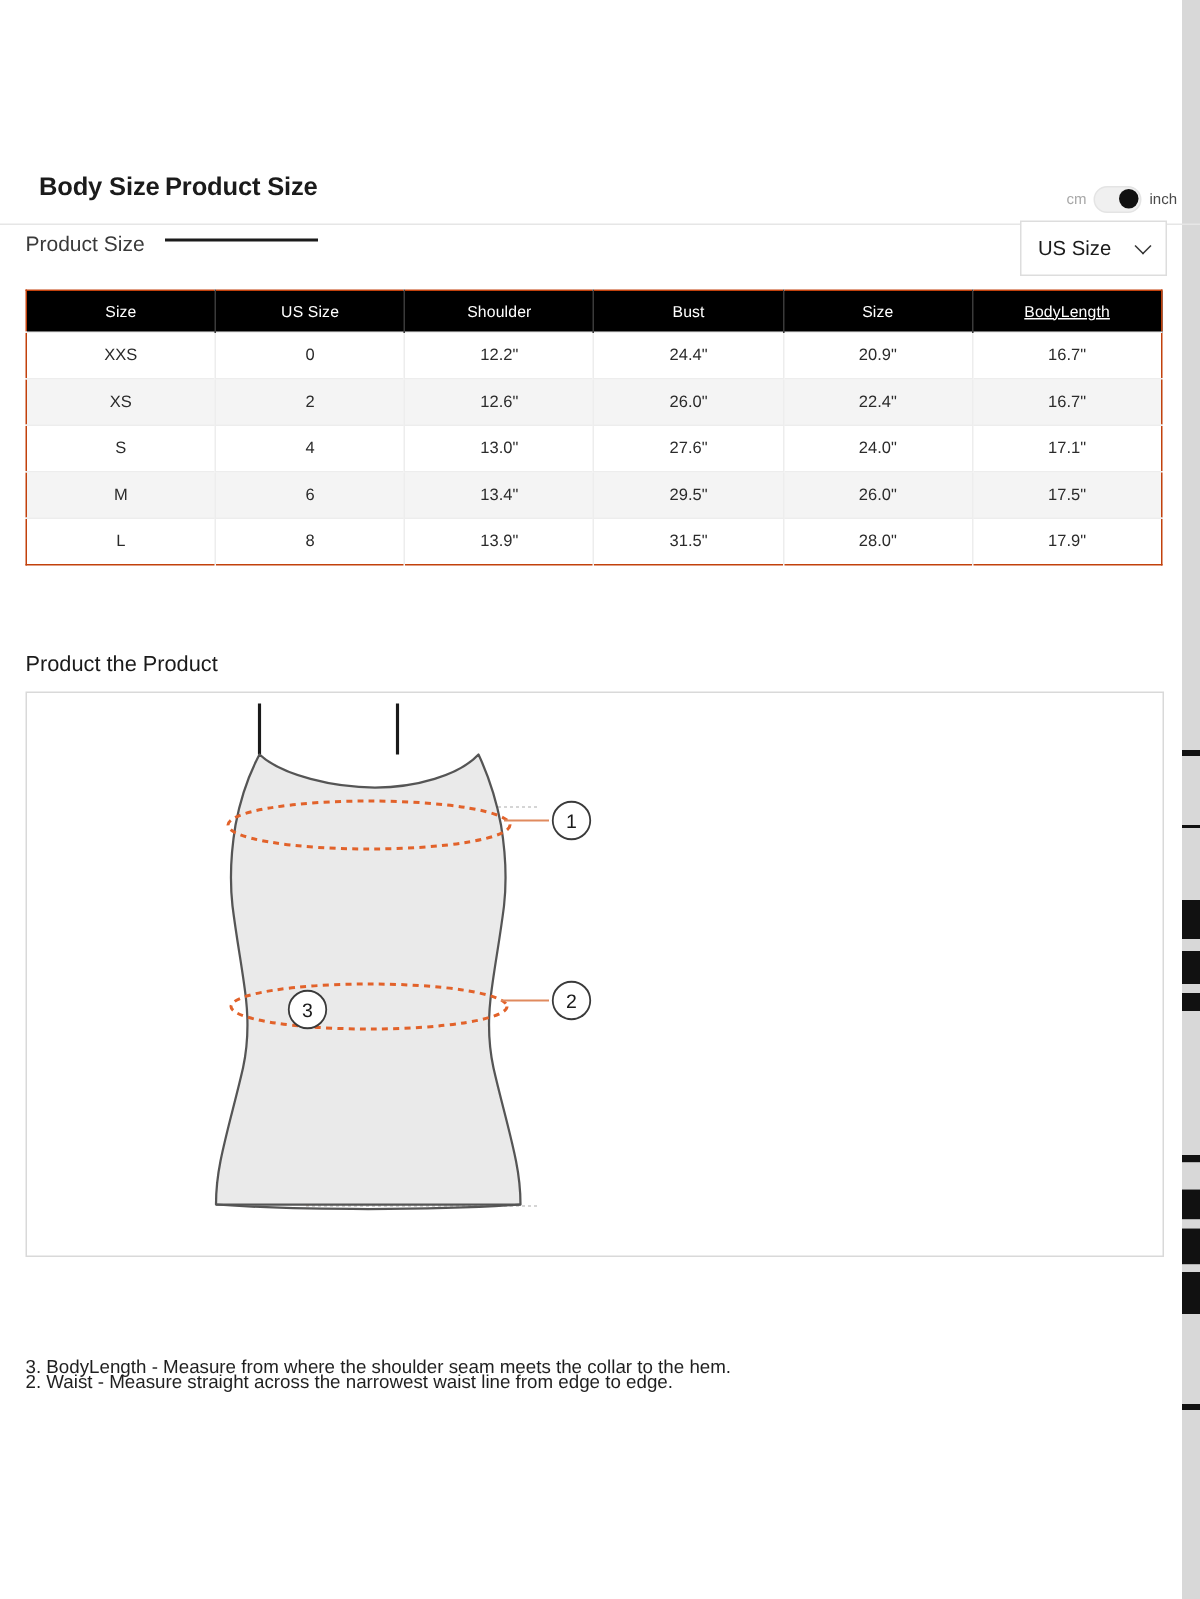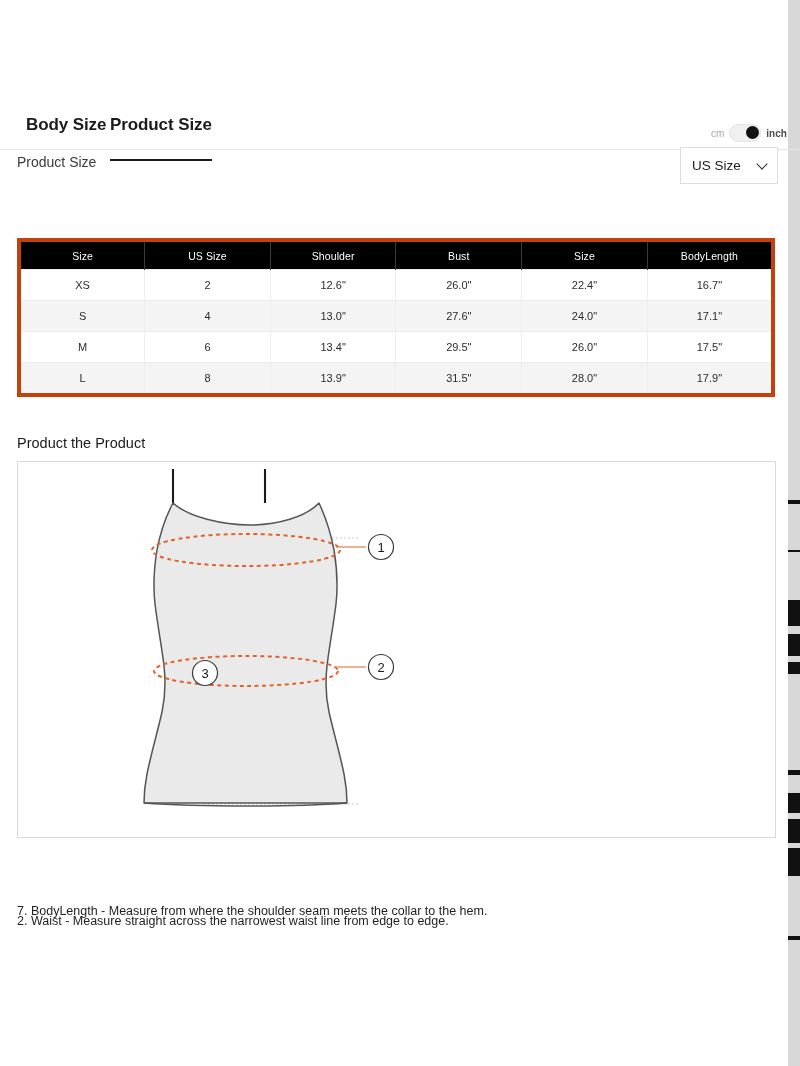--- a/index.html
+++ b/index.html
@@ -91,21 +91,20 @@
     align-items: center;
     gap: 5px;
   }
   #unit-cm {
     font-size: 10px;
     color: #a8a8a8;
   }
   #unit-inch {
     font-size: 10px;
     color: #4a4a4a;
-    font-weight: bold;
   }
   #toggle-track {
     position: relative;
     width: 30px; height: 16px;
     border-radius: 9px;
     background: #f0f0f0;
     border: 1px solid #e4e4e4;
     cursor: pointer;
   }
   #toggle-knob {
@@ -154,35 +153,34 @@
     border-bottom: 1.6px solid #333333;
     transform: rotate(45deg);
   }
 
   
   #size-table {
     position: absolute;
     top: 193px; left: 17px;
     width: 758px;
     border-collapse: collapse;
-    border: 4px solid #c2410c;
+    border: 1px solid #c2410c;
     table-layout: fixed;
-    margin-top: 45px;
   }
   #size-table th {
     background: #000000;
     color: #ffffff;
     font-size: 10.5px;
     font-weight: normal;
     height: 25px;
     text-align: center;
     border-right: 1px solid #3a3a3a;
     letter-spacing: 0.1px;
   }
-  #size-table th:last-child { border-right: none; }
+  #size-table th:last-child { border-right: none; text-decoration: underline; }
   #size-table td {
     font-size: 11px;
     color: #2b2b2b;
     height: 28px;
     text-align: center;
     border-right: 1px solid #ededed;
     border-top: 1px solid #ededed;
   }
   #size-table td:last-child { border-right: none; }
   #size-table tbody tr:nth-child(even) td { background: #f4f4f4; }
@@ -288,20 +286,28 @@
           <th>Size</th>
           <th>US Size</th>
           <th>Shoulder</th>
           <th>Bust</th>
           <th>Size</th>
           <th>BodyLength</th>
         </tr>
     </thead>
     <tbody id="tbody">
         <tr>
+          <td>XXS</td>
+          <td>0</td>
+          <td>12.2"</td>
+          <td>24.4"</td>
+          <td>20.9"</td>
+          <td>16.7"</td>
+        </tr>
+        <tr>
           <td>XS</td>
           <td>2</td>
           <td>12.6"</td>
           <td>26.0"</td>
           <td>22.4"</td>
           <td>16.7"</td>
         </tr>
         <tr>
           <td>S</td>
           <td>4</td>
@@ -376,15 +382,15 @@
 
       <circle cx="363" cy="205" r="12.5" fill="#ffffff" stroke="#3a3a3a" stroke-width="1.2"></circle>
       <text id="callout-text-2" x="363" y="210" text-anchor="middle" font-family="Liberation Sans, sans-serif" font-size="13" fill="#1a1a1a">2</text>
 
       <circle cx="187" cy="211" r="12.5" fill="#ffffff" stroke="#3a3a3a" stroke-width="1.2"></circle>
       <text id="callout-text-3" x="187" y="216" text-anchor="middle" font-family="Liberation Sans, sans-serif" font-size="13" fill="#1a1a1a">3</text>
     </svg>
   </div>
 
   <div class="instruction" id="instr-1">2. Waist - Measure straight across the narrowest waist line from edge to edge.</div>
-  <div class="instruction" id="instr-2">7. BodyLength - Measure from where the shoulder seam meets the collar to the hem.</div>
+  <div class="instruction" id="instr-2">3. BodyLength - Measure from where the shoulder seam meets the collar to the hem.</div>
 
 </div>
 
 </body></html>

